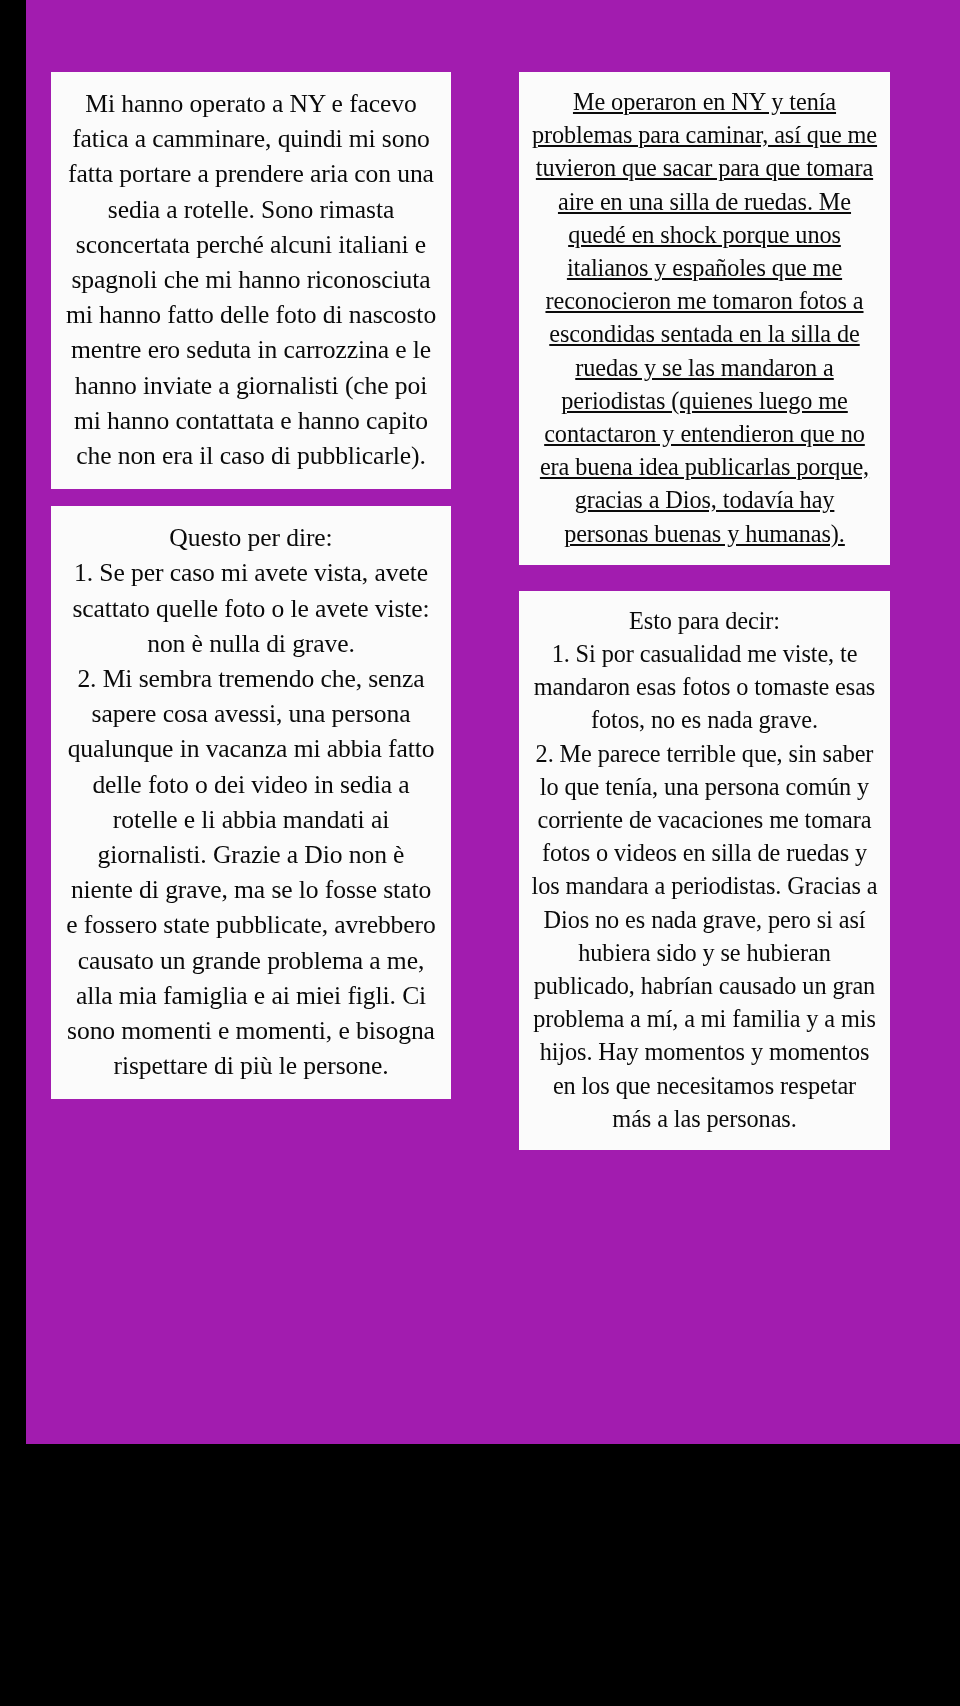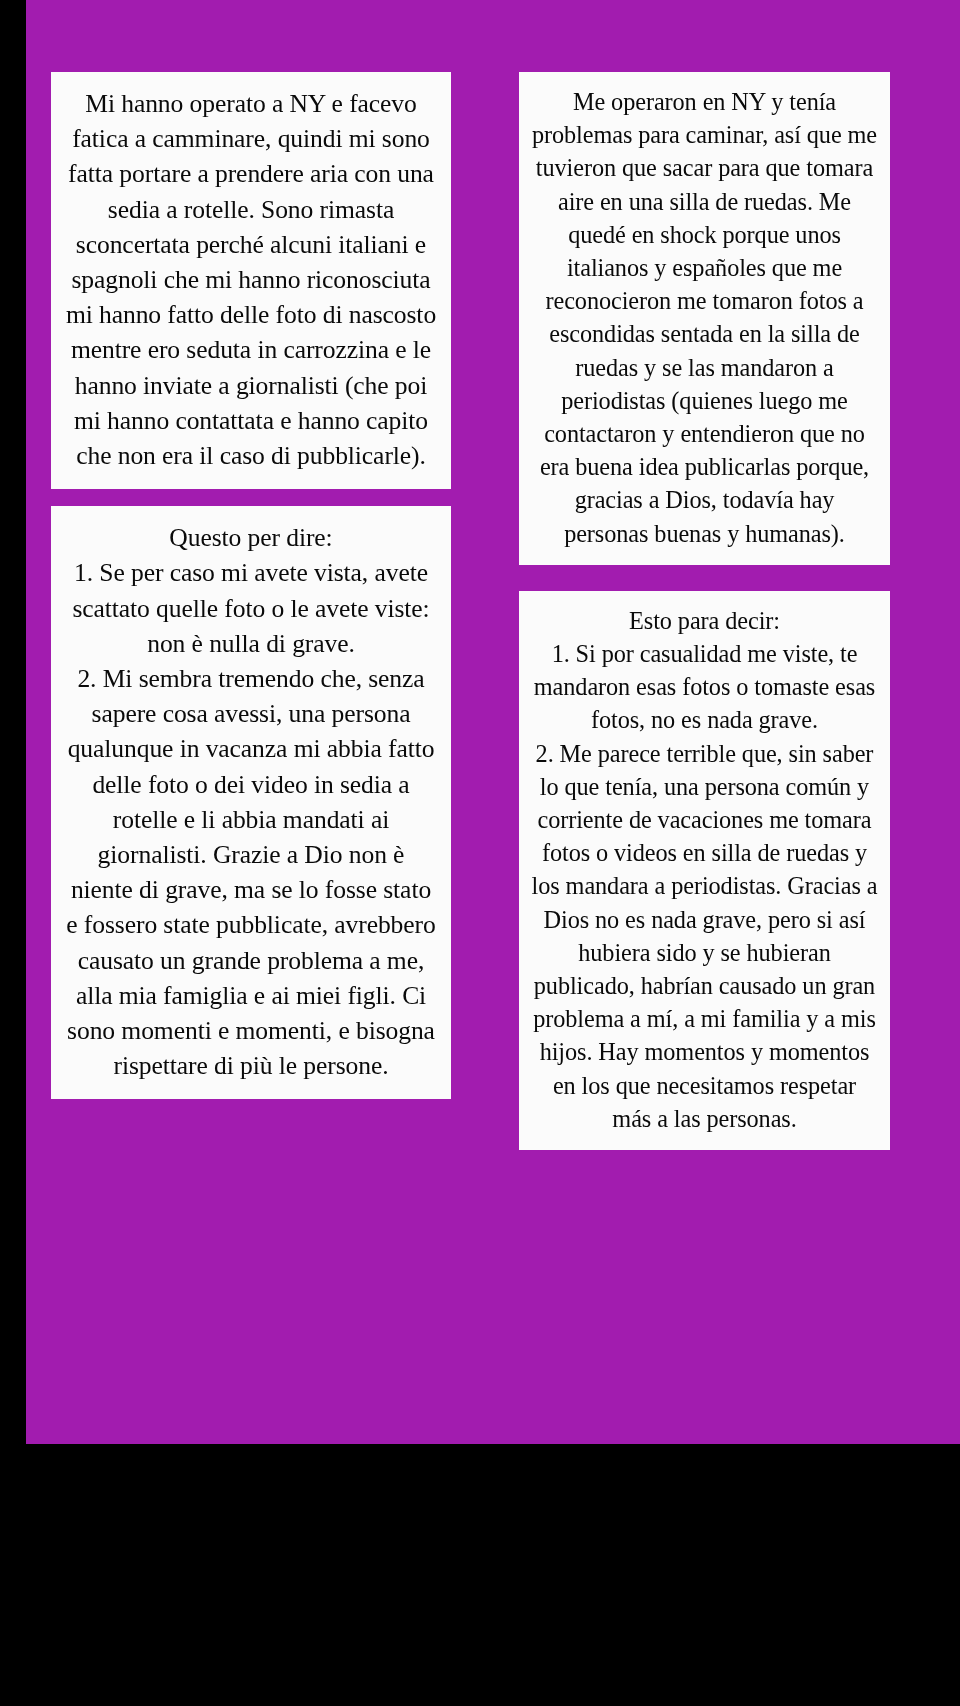--- a/index.html
+++ b/index.html
@@ -57,20 +57,21 @@
   }
   
   .column-right .card {
     padding: 13px 12px 15px 12px;
     font-size: 24.3px;
     line-height: 33.2px;
     letter-spacing: -0.1px;
   }
   .column-right .card-1 {
     margin-bottom: 26px;
+    text-decoration: underline;
   }
 </style>
 </head>
 <body>
 
 <div class="screen">
 
   <div class="column column-left">
     <div class="card card-1">
       <p>Mi hanno operato a NY e facevo fatica a camminare, quindi mi sono fatta portare a prendere aria con una sedia a rotelle. Sono rimasta sconcertata perché alcuni italiani e spagnoli che mi hanno riconosciuta mi hanno fatto delle foto di nascosto mentre ero seduta in carrozzina e le hanno inviate a giornalisti (che poi mi hanno contattata e hanno capito che non era il caso di pubblicarle).</p>

